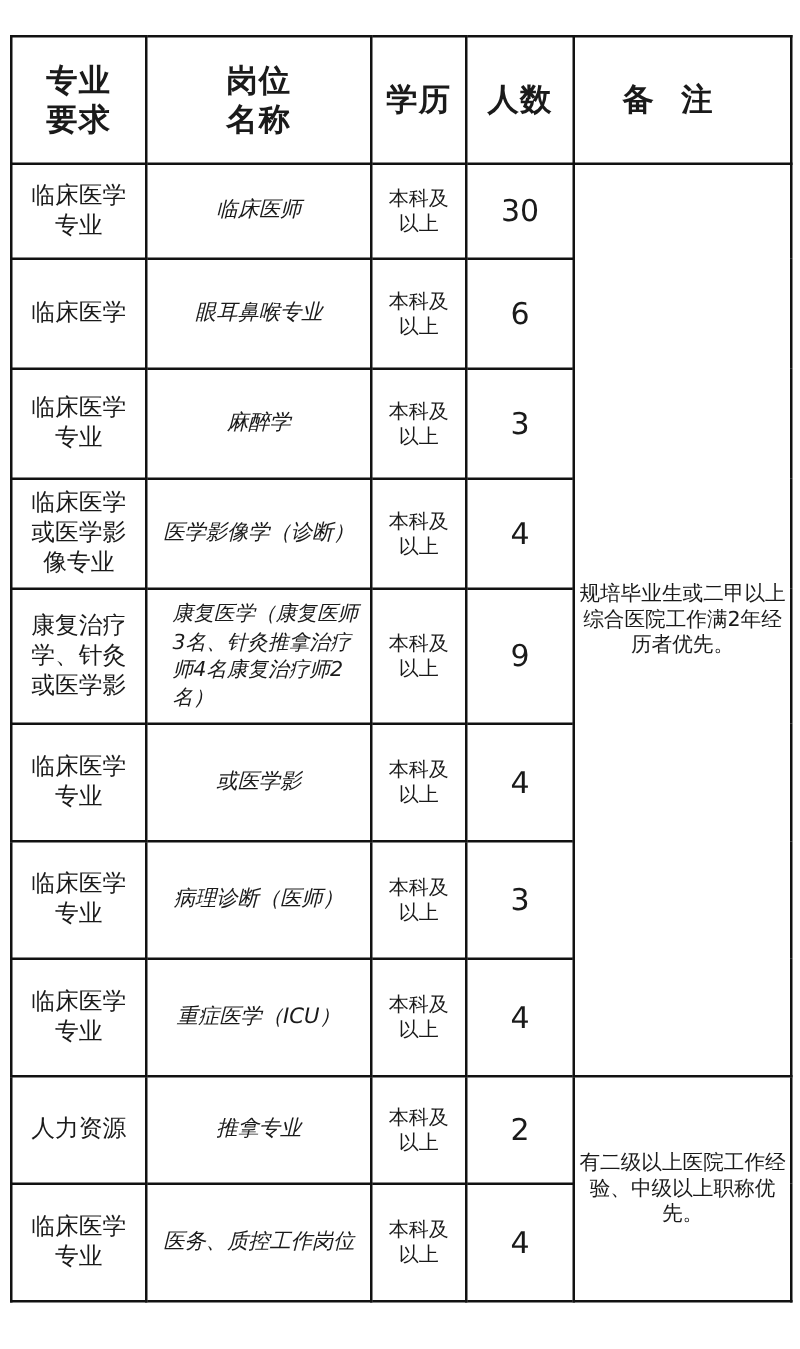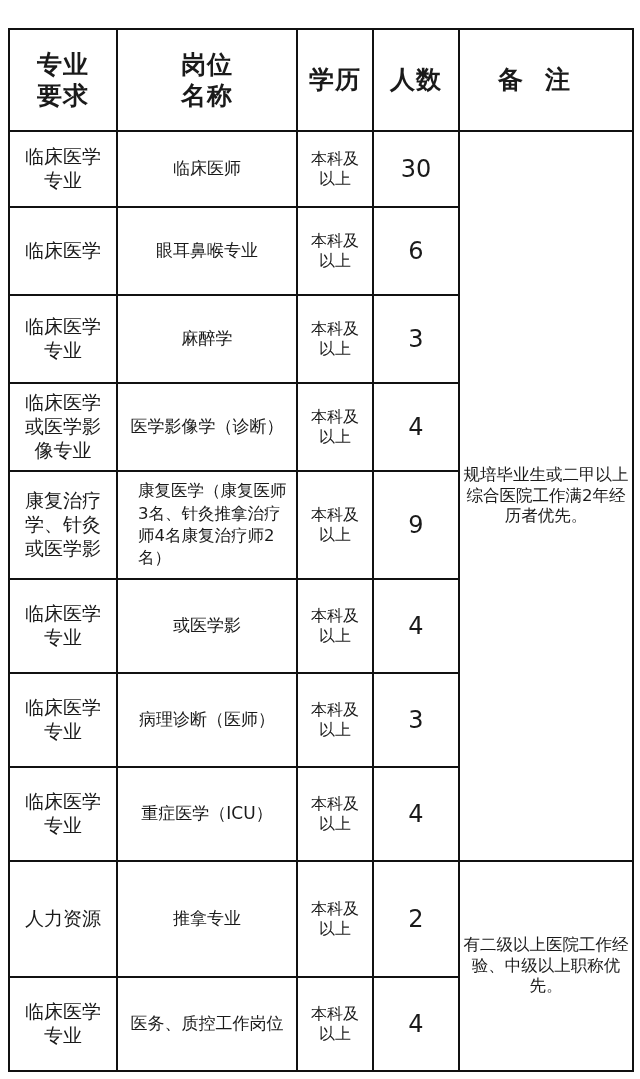--- a/index.html
+++ b/index.html
@@ -58,20 +58,21 @@
   tbody td {
     font-size: 17px;
   }
   td.major {
     font-size: 19px;
     line-height: 1.4;
   }
   td.post {
     font-size: 17px;
     line-height: 1.4;
+    font-style: italic;
   }
   td.post.dense {
     font-size: 16.5px;
     line-height: 1.35;
     text-align: left;
     padding-left: 20px;
     padding-right: 6px;
   }
   td.edu {
     font-size: 16px;
@@ -217,21 +218,21 @@
           <span class="nowrapline">专业</span>
         </td>
         <td class="post">重症医学（ICU）</td>
         <td class="edu">
           <span class="nowrapline">本科及</span>
           <span class="nowrapline">以上</span>
         </td>
         <td class="count">4</td>
       </tr>
 
-      <tr style="height:116px;">
+      <tr style="height:86px;">
         <td class="major">
           <span class="nowrapline">人力资源</span>
         </td>
         <td class="post">推拿专业</td>
         <td class="edu">
           <span class="nowrapline">本科及</span>
           <span class="nowrapline">以上</span>
         </td>
         <td class="count">2</td>
         <td class="remark" rowspan="2">有二级以上医院工作经验、中级以上职称优先。</td>

